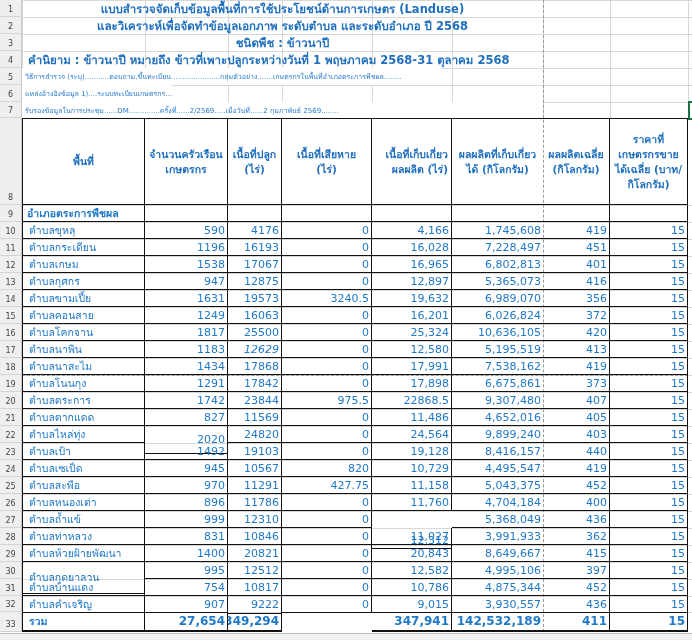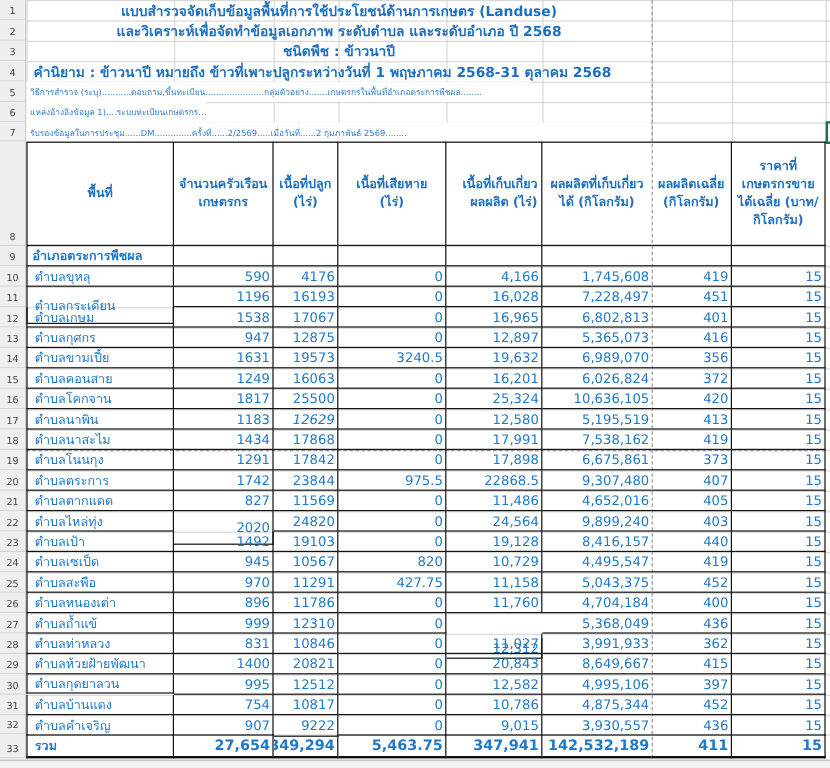--- a/index.html
+++ b/index.html
@@ -142,21 +142,21 @@
     <div class="cell bb" style="left: 543px; top: 205px; width: 67px; height: 17px; border-right: 1px solid rgb(17, 17, 17);"></div>
     <div class="cell bb" style="left: 610px; top: 205px; width: 78px; height: 17px; border-right: 1px solid rgb(17, 17, 17);"></div>
     <div class="cell bb name bl" style="left: 22px; top: 222px; width: 123px; height: 17px; border-right: 1px solid rgb(17, 17, 17);">ตำบลขุหลุ</div>
     <div class="cell bb num" style="left: 145px; top: 222px; width: 83px; height: 17px; border-right: 1px solid rgb(17, 17, 17);">590</div>
     <div class="cell bb num" style="left: 228px; top: 222px; width: 54px; height: 17px; border-right: 1px solid rgb(17, 17, 17);">4176</div>
     <div class="cell bb num" style="left: 282px; top: 222px; width: 90px; height: 17px; border-right: 1px solid rgb(17, 17, 17);">0</div>
     <div class="cell bb num" style="left: 372px; top: 222px; width: 80px; height: 17px; border-right: 1px solid rgb(17, 17, 17);">4,166</div>
     <div class="cell bb num" style="left: 452px; top: 222px; width: 91px; height: 17px; border-right: none;">1,745,608</div>
     <div class="cell bb num" style="left: 543px; top: 222px; width: 67px; height: 17px; border-right: 1px solid rgb(17, 17, 17);">419</div>
     <div class="cell bb num" style="left: 610px; top: 222px; width: 78px; height: 17px; border-right: 1px solid rgb(17, 17, 17);">15</div>
-    <div class="cell bb name bl" style="left: 22px; top: 239px; width: 123px; height: 31px; border-right: 1px solid rgb(17, 17, 17);">ตำบลกระเดียน</div>
+    <div class="cell bb name bl" style="left: 22px; top: 239px; width: 123px; height: 17px; border-right: 1px solid rgb(17, 17, 17);">ตำบลกระเดียน</div>
     <div class="cell bb num" style="left: 145px; top: 239px; width: 83px; height: 17px; border-right: 1px solid rgb(17, 17, 17);">1196</div>
     <div class="cell bb num" style="left: 228px; top: 239px; width: 54px; height: 17px; border-right: 1px solid rgb(17, 17, 17);">16193</div>
     <div class="cell bb num" style="left: 282px; top: 239px; width: 90px; height: 17px; border-right: 1px solid rgb(17, 17, 17);">0</div>
     <div class="cell bb num" style="left: 372px; top: 239px; width: 80px; height: 17px; border-right: 1px solid rgb(17, 17, 17);">16,028</div>
     <div class="cell bb num" style="left: 452px; top: 239px; width: 91px; height: 17px; border-right: none;">7,228,497</div>
     <div class="cell bb num" style="left: 543px; top: 239px; width: 67px; height: 17px; border-right: 1px solid rgb(17, 17, 17);">451</div>
     <div class="cell bb num" style="left: 610px; top: 239px; width: 78px; height: 17px; border-right: 1px solid rgb(17, 17, 17);">15</div>
     <div class="cell bb name bl" style="left: 22px; top: 256px; width: 123px; height: 17px; border-right: 1px solid rgb(17, 17, 17);">ตำบลเกษม</div>
     <div class="cell bb num" style="left: 145px; top: 256px; width: 83px; height: 17px; border-right: 1px solid rgb(17, 17, 17);">1538</div>
     <div class="cell bb num" style="left: 228px; top: 256px; width: 54px; height: 17px; border-right: 1px solid rgb(17, 17, 17);">17067</div>
@@ -294,21 +294,21 @@
     <div class="cell bb num" style="left: 543px; top: 528px; width: 67px; height: 17px; border-right: 1px solid rgb(17, 17, 17);">362</div>
     <div class="cell bb num" style="left: 610px; top: 528px; width: 78px; height: 17px; border-right: 1px solid rgb(17, 17, 17);">15</div>
     <div class="cell bb name bl" style="left: 22px; top: 545px; width: 123px; height: 17px; border-right: 1px solid rgb(17, 17, 17);">ตำบลห้วยฝ้ายพัฒนา</div>
     <div class="cell bb num" style="left: 145px; top: 545px; width: 83px; height: 17px; border-right: 1px solid rgb(17, 17, 17);">1400</div>
     <div class="cell bb num" style="left: 228px; top: 545px; width: 54px; height: 17px; border-right: 1px solid rgb(17, 17, 17);">20821</div>
     <div class="cell bb num" style="left: 282px; top: 545px; width: 90px; height: 17px; border-right: 1px solid rgb(17, 17, 17);">0</div>
     <div class="cell bb num" style="left: 372px; top: 545px; width: 80px; height: 17px; border-right: 1px solid rgb(17, 17, 17);">20,843</div>
     <div class="cell bb num" style="left: 452px; top: 545px; width: 91px; height: 17px; border-right: none;">8,649,667</div>
     <div class="cell bb num" style="left: 543px; top: 545px; width: 67px; height: 17px; border-right: 1px solid rgb(17, 17, 17);">415</div>
     <div class="cell bb num" style="left: 610px; top: 545px; width: 78px; height: 17px; border-right: 1px solid rgb(17, 17, 17);">15</div>
-    <div class="cell bb name bl" style="left: 22px; top: 562px; width: 123px; height: 16px; border-right: 1px solid rgb(17, 17, 17);">ตำบลกุดยาลวน</div>
+    <div class="cell bb name bl" style="left: 22px; top: 562px; width: 123px; height: 32px; border-right: 1px solid rgb(17, 17, 17);">ตำบลกุดยาลวน</div>
     <div class="cell bb num" style="left: 145px; top: 562px; width: 83px; height: 17px; border-right: 1px solid rgb(17, 17, 17);">995</div>
     <div class="cell bb num" style="left: 228px; top: 562px; width: 54px; height: 17px; border-right: 1px solid rgb(17, 17, 17);">12512</div>
     <div class="cell bb num" style="left: 282px; top: 562px; width: 90px; height: 17px; border-right: 1px solid rgb(17, 17, 17);">0</div>
     <div class="cell bb num" style="left: 372px; top: 562px; width: 80px; height: 17px; border-right: 1px solid rgb(17, 17, 17);">12,582</div>
     <div class="cell bb num" style="left: 452px; top: 562px; width: 91px; height: 17px; border-right: none;">4,995,106</div>
     <div class="cell bb num" style="left: 543px; top: 562px; width: 67px; height: 17px; border-right: 1px solid rgb(17, 17, 17);">397</div>
     <div class="cell bb num" style="left: 610px; top: 562px; width: 78px; height: 17px; border-right: 1px solid rgb(17, 17, 17);">15</div>
     <div class="cell bb name bl" style="left: 22px; top: 579px; width: 123px; height: 17px; border-right: 1px solid rgb(17, 17, 17);">ตำบลบ้านแดง</div>
     <div class="cell bb num" style="left: 145px; top: 579px; width: 83px; height: 17px; border-right: 1px solid rgb(17, 17, 17);">754</div>
     <div class="cell bb num" style="left: 228px; top: 579px; width: 54px; height: 17px; border-right: 1px solid rgb(17, 17, 17);">10817</div>
@@ -321,19 +321,18 @@
     <div class="cell bb num" style="left: 145px; top: 596px; width: 83px; height: 17px; border-right: 1px solid rgb(17, 17, 17);">907</div>
     <div class="cell bb num" style="left: 228px; top: 596px; width: 54px; height: 18px; border-right: 1px solid rgb(17, 17, 17);">9222</div>
     <div class="cell bb num" style="left: 282px; top: 596px; width: 90px; height: 17px; border-right: 1px solid rgb(17, 17, 17);">0</div>
     <div class="cell bb num" style="left: 372px; top: 596px; width: 80px; height: 17px; border-right: 1px solid rgb(17, 17, 17);">9,015</div>
     <div class="cell bb num" style="left: 452px; top: 596px; width: 91px; height: 17px; border-right: none;">3,930,557</div>
     <div class="cell bb num" style="left: 543px; top: 596px; width: 67px; height: 17px; border-right: 1px solid rgb(17, 17, 17);">436</div>
     <div class="cell bb num" style="left: 610px; top: 596px; width: 78px; height: 17px; border-right: 1px solid rgb(17, 17, 17);">15</div>
     <div class="cell total bb name bl" style="left: 22px; top: 612px; width: 123px; height: 20px; border-right: 1px solid rgb(17, 17, 17); border-bottom: 2px solid rgb(17, 17, 17); font-size: 10.5px;">รวม</div>
     <div class="cell total bb num" style="left: 145px; top: 612px; width: 83px; height: 20px; border-right: 1px solid rgb(17, 17, 17); border-bottom: 2px solid rgb(17, 17, 17); font-size: 12px;">27,654</div>
     <div class="cell total bb num" style="left: 228px; top: 612px; width: 54px; height: 20px; border-right: 1px solid rgb(17, 17, 17); border-bottom: 2px solid rgb(17, 17, 17); font-size: 12px;">349,294</div>
-    <div class="cell total bb num" style="left: 282px; top: 612px; width: 90px; height: 20px; border-right: 1px solid rgb(17, 17, 17); border-bottom: 2px solid rgb(17, 17, 17); font-size: 12px;">5,463.75</div>
     <div class="cell total bb num" style="left: 372px; top: 612px; width: 80px; height: 20px; border-right: 1px solid rgb(17, 17, 17); border-bottom: 2px solid rgb(17, 17, 17); font-size: 12px;">347,941</div>
     <div class="cell total bb num" style="left: 452px; top: 612px; width: 91px; height: 20px; border-right: none; border-bottom: 2px solid rgb(17, 17, 17); font-size: 12px;">142,532,189</div>
     <div class="cell total bb num" style="left: 543px; top: 612px; width: 67px; height: 20px; border-right: 1px solid rgb(17, 17, 17); border-bottom: 2px solid rgb(17, 17, 17); font-size: 12px;">411</div>
     <div class="cell total bb num" style="left: 610px; top: 612px; width: 78px; height: 20px; border-right: 1px solid rgb(17, 17, 17); border-bottom: 2px solid rgb(17, 17, 17); font-size: 12px;">15</div>
     <div class="bottom-strip"></div>
   </div>
 
 </body></html>

